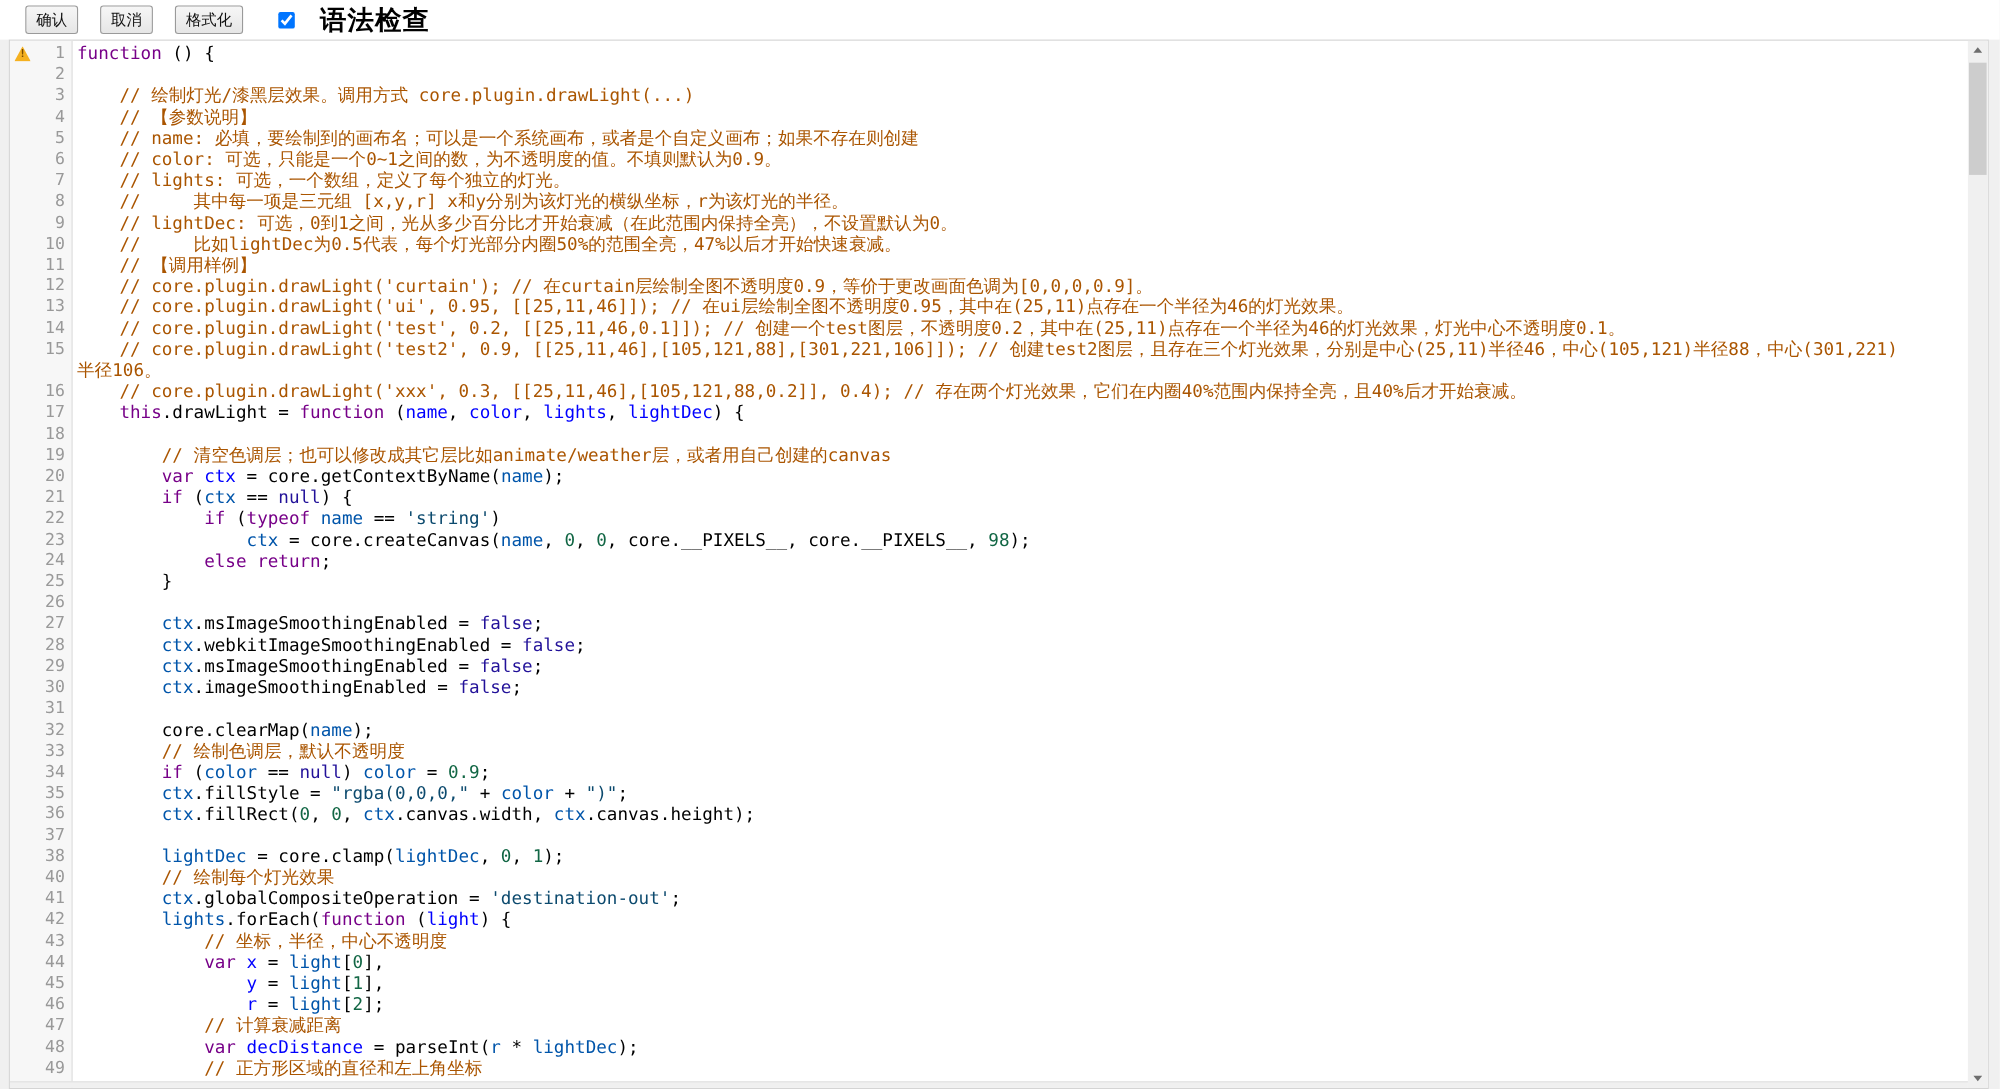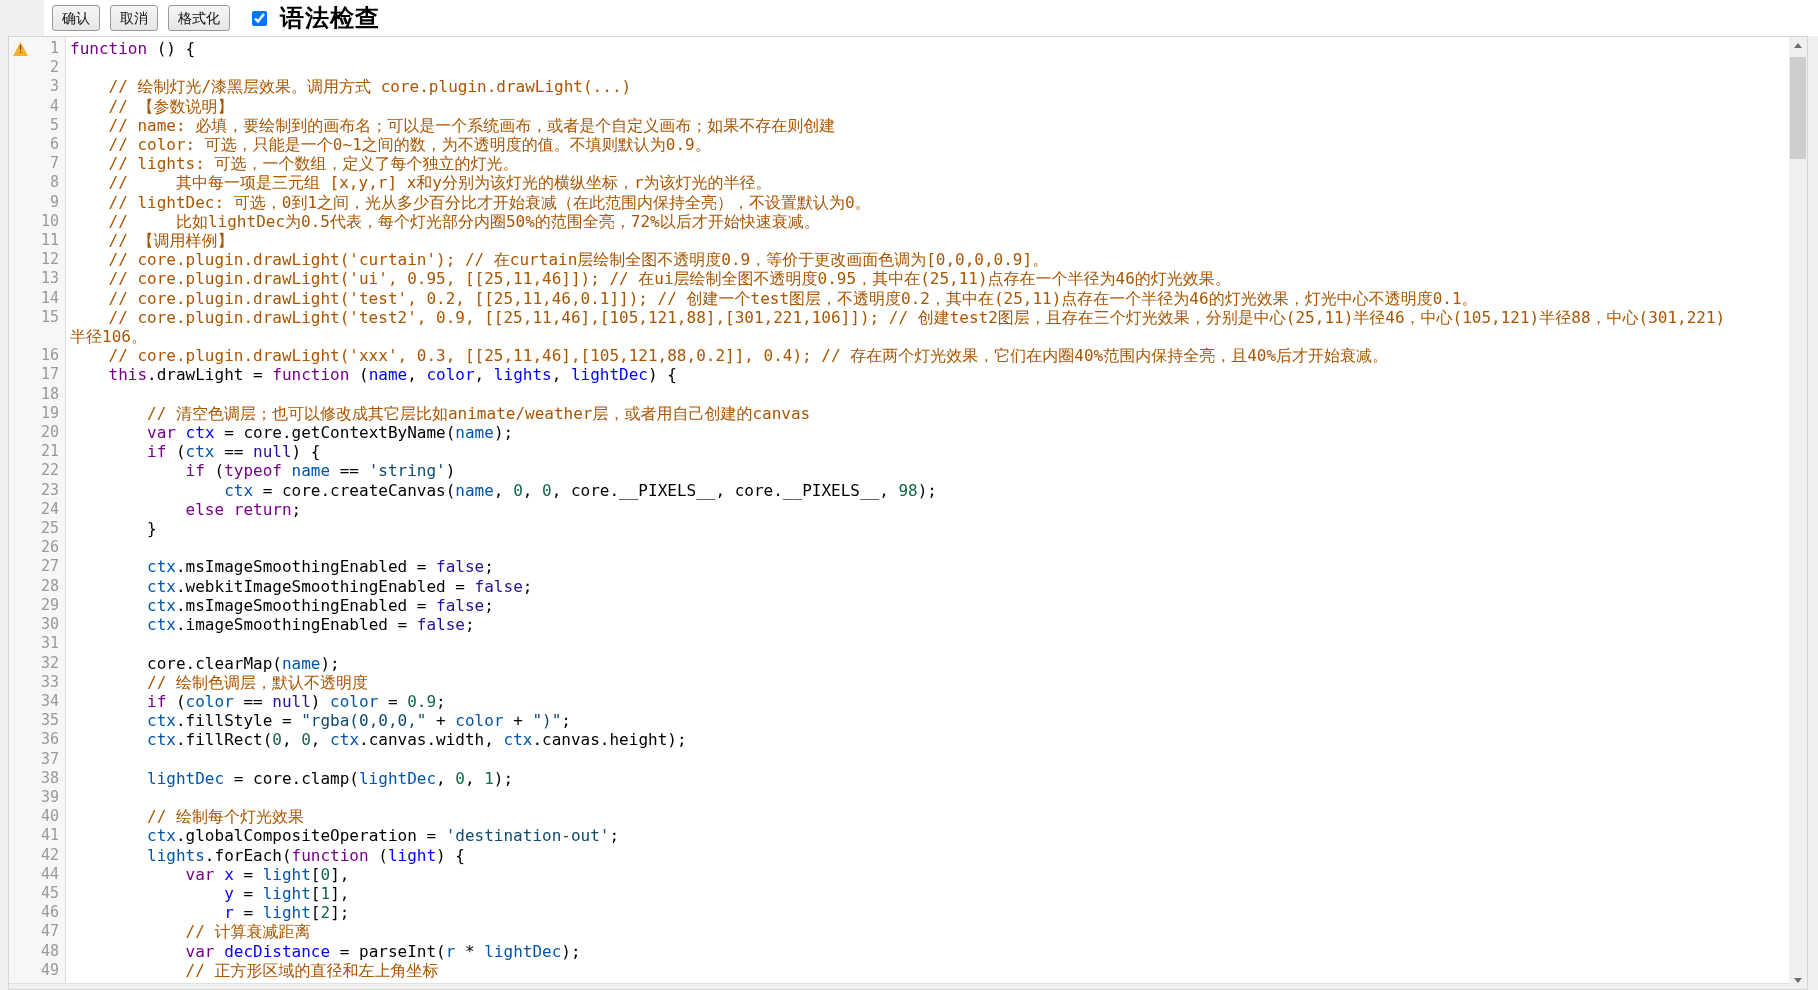--- a/index.html
+++ b/index.html
@@ -7,23 +7,22 @@
   body {
     width:1818px; height:990px; overflow:hidden;
     background:#f0f0f0;
     font-family:"Liberation Sans", sans-serif;
     position:relative;
   }
   
   .toolbar {
     position:absolute; left:0; top:0; right:0; height:36px;
     background:#ffffff;
-    display:flex; align-items:center; gap:10px;
-    padding-left:8px;
-    margin-left:44px;
+    display:flex; align-items:center; gap:20px;
+    padding-left:23px;
   }
   .tb-btn {
     font-family:"Liberation Sans", sans-serif;
     font-size:14px; color:#111;
     background:linear-gradient(#f6f6f6,#e6e6e6);
     border:1px solid #9a9a9a; border-radius:3px;
     padding:4px 9px; line-height:16px; cursor:pointer;
   }
   .lint-box { width:15px; height:15px; margin-left:12px; }
   .lint-label { font-size:24px; font-weight:600; color:#000; letter-spacing:1px;text-align:center; }
@@ -141,21 +140,21 @@
       <div class="cm-row">
         <div class="gutter-cell">8</div>
         <div class="code-cell"><span class="tok-cm">    //     其中每一项是三元组 [x,y,r] x和y分别为该灯光的横纵坐标，r为该灯光的半径。</span></div>
       </div>
       <div class="cm-row">
         <div class="gutter-cell">9</div>
         <div class="code-cell"><span class="tok-cm">    // lightDec: 可选，0到1之间，光从多少百分比才开始衰减（在此范围内保持全亮），不设置默认为0。</span></div>
       </div>
       <div class="cm-row">
         <div class="gutter-cell">10</div>
-        <div class="code-cell"><span class="tok-cm">    //     比如lightDec为0.5代表，每个灯光部分内圈50%的范围全亮，72%以后才开始快速衰减。</span></div>
+        <div class="code-cell"><span class="tok-cm">    //     比如lightDec为0.5代表，每个灯光部分内圈50%的范围全亮，47%以后才开始快速衰减。</span></div>
       </div>
       <div class="cm-row">
         <div class="gutter-cell">11</div>
         <div class="code-cell"><span class="tok-cm">    // 【调用样例】</span></div>
       </div>
       <div class="cm-row">
         <div class="gutter-cell">12</div>
         <div class="code-cell"><span class="tok-cm">    // core.plugin.drawLight('curtain'); // 在curtain层绘制全图不透明度0.9，等价于更改画面色调为[0,0,0,0.9]。</span></div>
       </div>
       <div class="cm-row">
@@ -260,34 +259,34 @@
       </div>
       <div class="cm-row">
         <div class="gutter-cell">37</div>
         <div class="code-cell"></div>
       </div>
       <div class="cm-row">
         <div class="gutter-cell">38</div>
         <div class="code-cell"><span class="tok-pl">        </span><span class="tok-v2">lightDec</span><span class="tok-pl"> = core.clamp(</span><span class="tok-v2">lightDec</span><span class="tok-pl">, </span><span class="tok-nb">0</span><span class="tok-pl">, </span><span class="tok-nb">1</span><span class="tok-pl">);</span></div>
       </div>
       <div class="cm-row">
-        <div class="gutter-cell">39</div>
-        <div class="code-cell"></div>
-      </div>
-      <div class="cm-row">
         <div class="gutter-cell">40</div>
         <div class="code-cell"><span class="tok-cm">        // 绘制每个灯光效果</span></div>
       </div>
       <div class="cm-row">
         <div class="gutter-cell">41</div>
         <div class="code-cell"><span class="tok-pl">        </span><span class="tok-v2">ctx</span><span class="tok-pl">.globalCompositeOperation = </span><span class="tok-st">'destination-out'</span><span class="tok-pl">;</span></div>
       </div>
       <div class="cm-row">
         <div class="gutter-cell">42</div>
         <div class="code-cell"><span class="tok-pl">        </span><span class="tok-v2">lights</span><span class="tok-pl">.forEach(</span><span class="tok-kw">function</span><span class="tok-pl"> (</span><span class="tok-df">light</span><span class="tok-pl">) {</span></div>
+      </div>
+      <div class="cm-row">
+        <div class="gutter-cell">43</div>
+        <div class="code-cell"><span class="tok-cm">            // 坐标，半径，中心不透明度</span></div>
       </div>
       <div class="cm-row">
         <div class="gutter-cell">44</div>
         <div class="code-cell"><span class="tok-pl">            </span><span class="tok-kw">var</span><span class="tok-pl"> </span><span class="tok-df">x</span><span class="tok-pl"> = </span><span class="tok-v2">light</span><span class="tok-pl">[</span><span class="tok-nb">0</span><span class="tok-pl">],</span></div>
       </div>
       <div class="cm-row">
         <div class="gutter-cell">45</div>
         <div class="code-cell"><span class="tok-pl">                </span><span class="tok-df">y</span><span class="tok-pl"> = </span><span class="tok-v2">light</span><span class="tok-pl">[</span><span class="tok-nb">1</span><span class="tok-pl">],</span></div>
       </div>
       <div class="cm-row">

